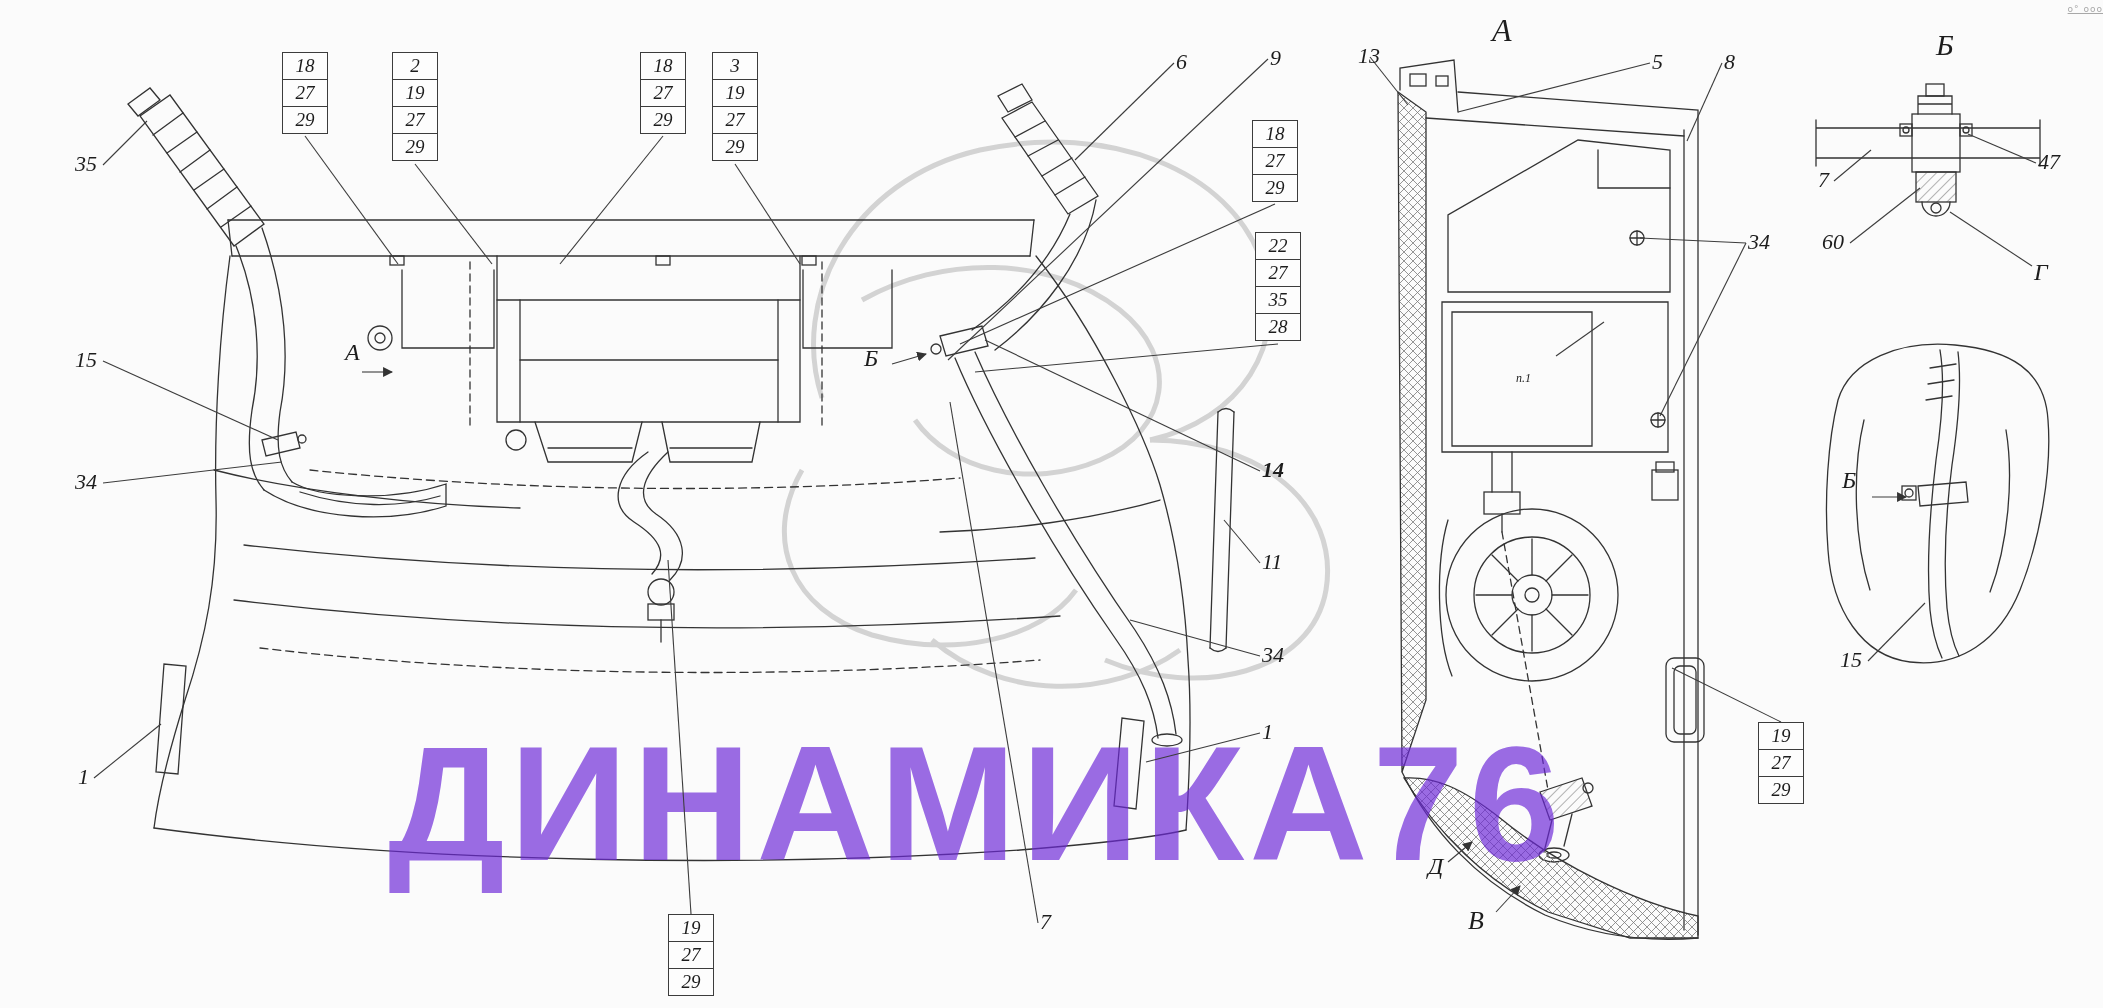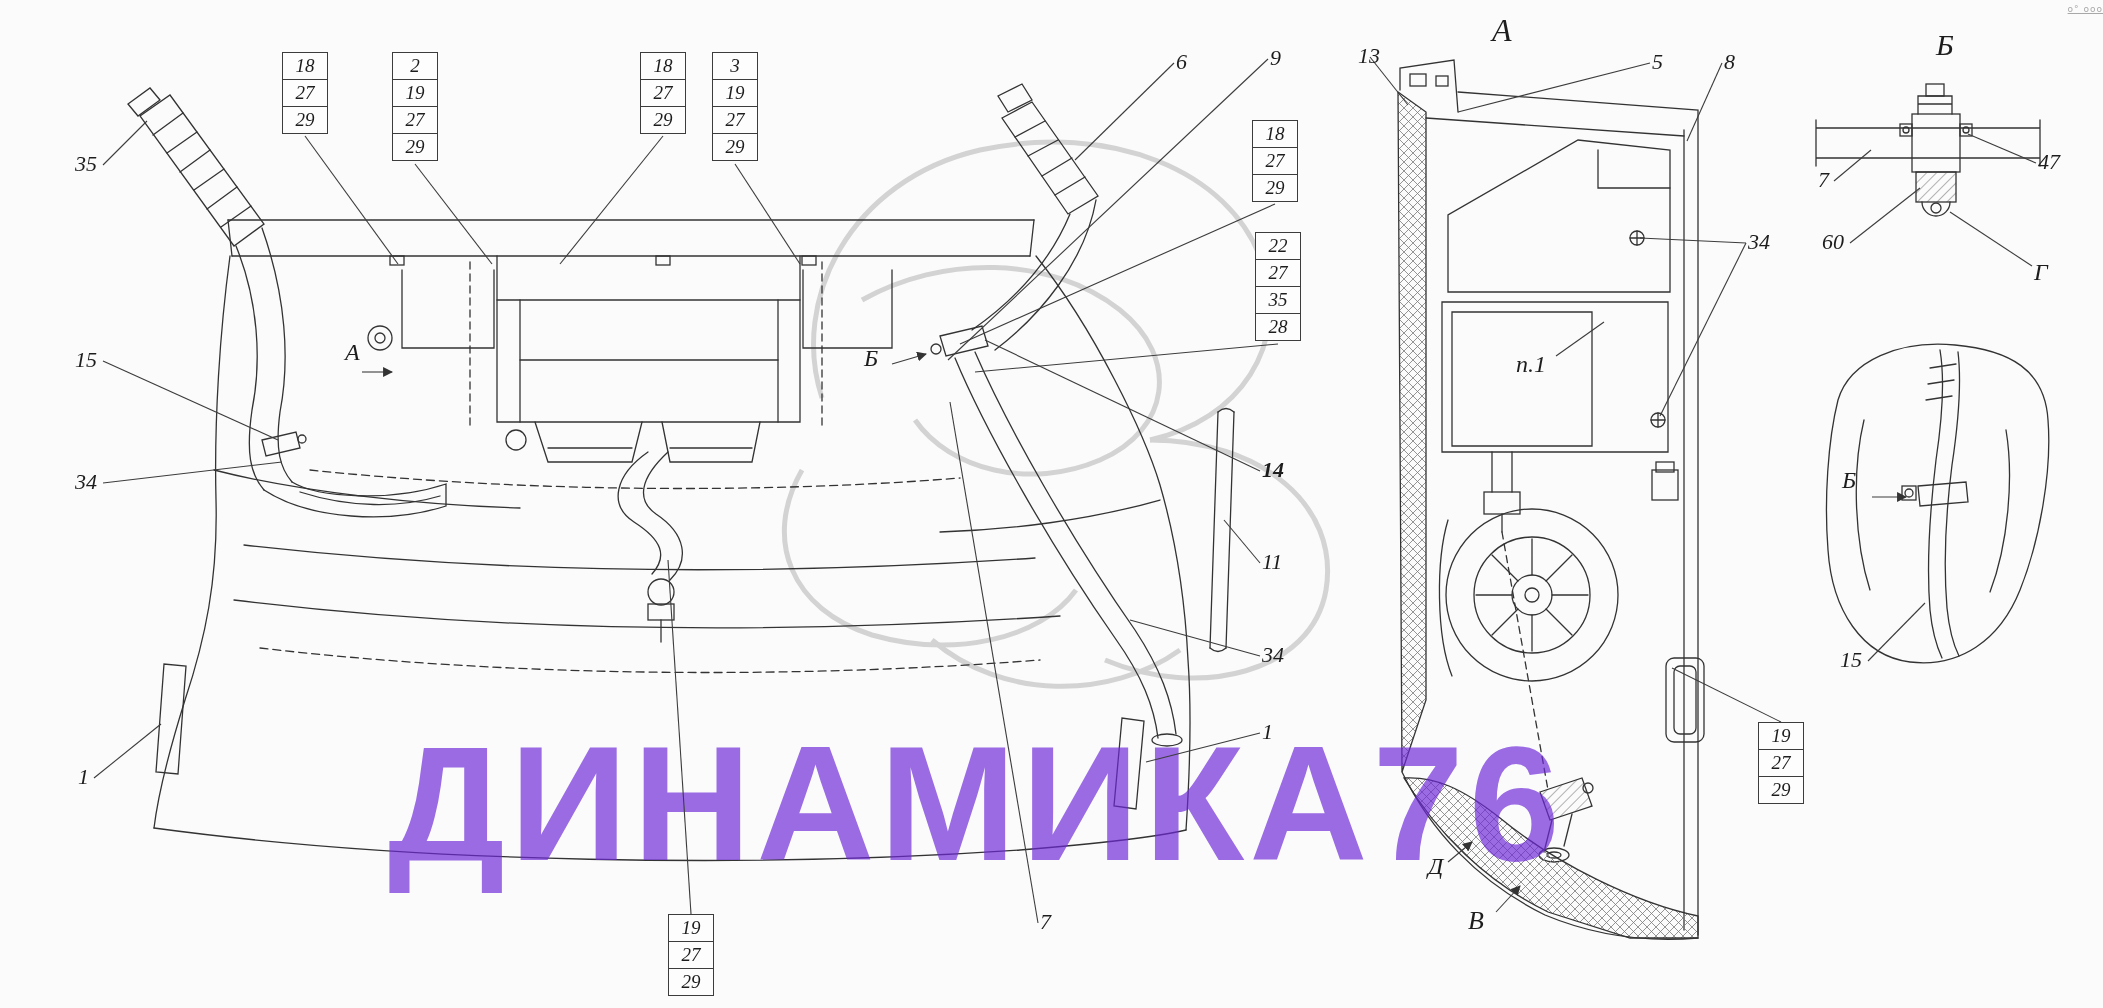--- a/index.html
+++ b/index.html
@@ -293,17 +293,17 @@
         <div class="cell">29</div>
       </div>
       <div class="marker" style="left: 1492px; top: 14px; font-size: 32px;">А</div>
       <div class="marker" style="left: 1936px; top: 30px; font-size: 30px;">Б</div>
       <div class="marker" style="left: 345px; top: 340px; font-size: 24px;">А</div>
       <div class="marker" style="left: 864px; top: 346px; font-size: 24px;">Б</div>
       <div class="marker" style="left: 1842px; top: 468px; font-size: 24px;">Б</div>
       <div class="marker" style="left: 1468px; top: 908px; font-size: 26px;">В</div>
       <div class="marker" style="left: 1428px; top: 854px; font-size: 24px;">Д</div>
       <div class="marker" style="left: 2034px; top: 260px; font-size: 24px;">Г</div>
-      <div class="marker" style="left: 1516px; top: 352px; font-size: 24px;">п.1</div>
+      <div class="marker" style="left: 1516px; top: 372px; font-size: 12px;">п.1</div>
     </div>
 
   <div id="corner">о° ооо</div>
 </div>
 
 </body></html>

